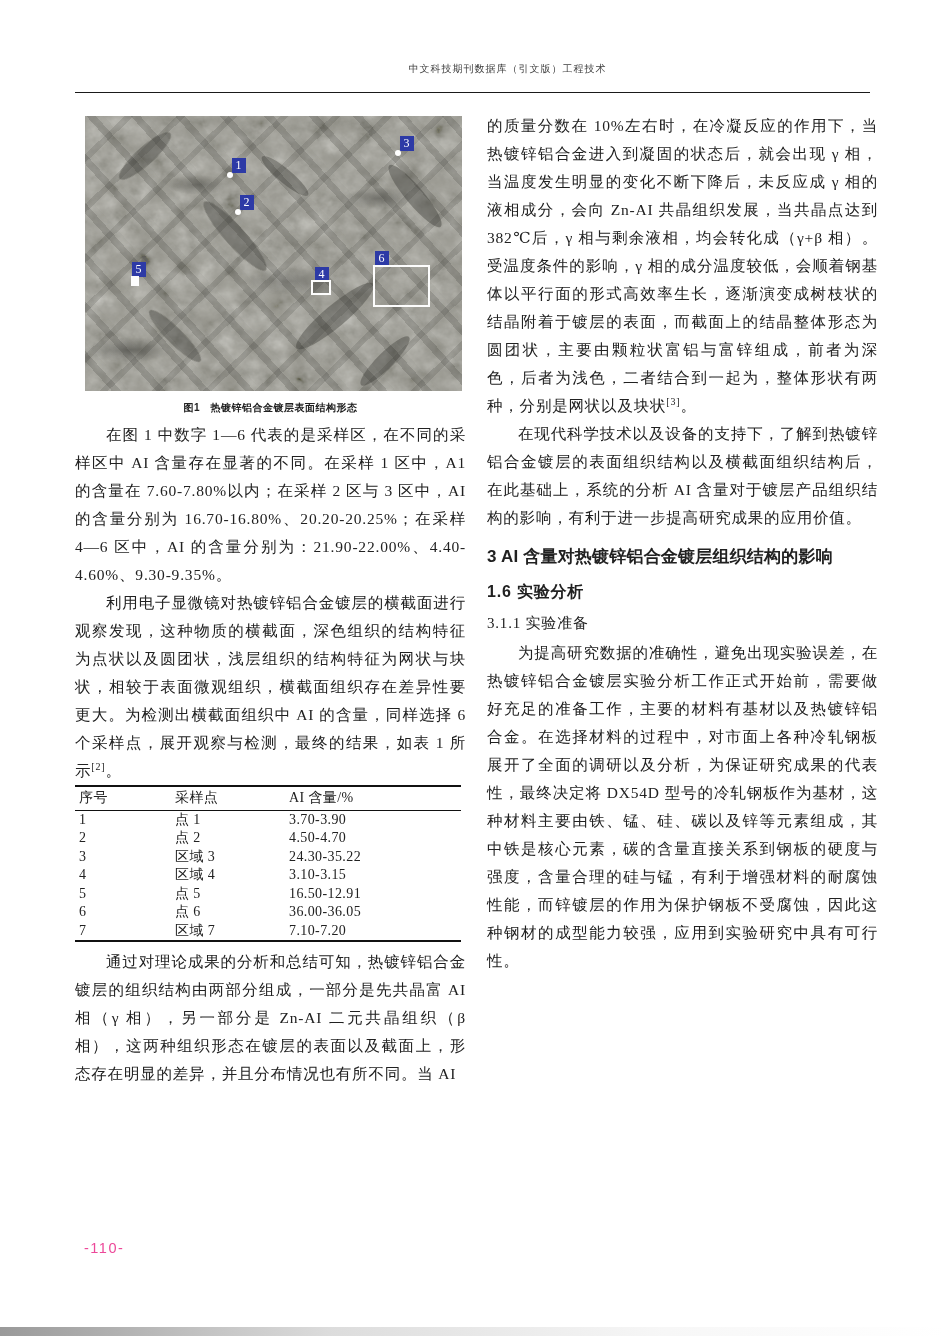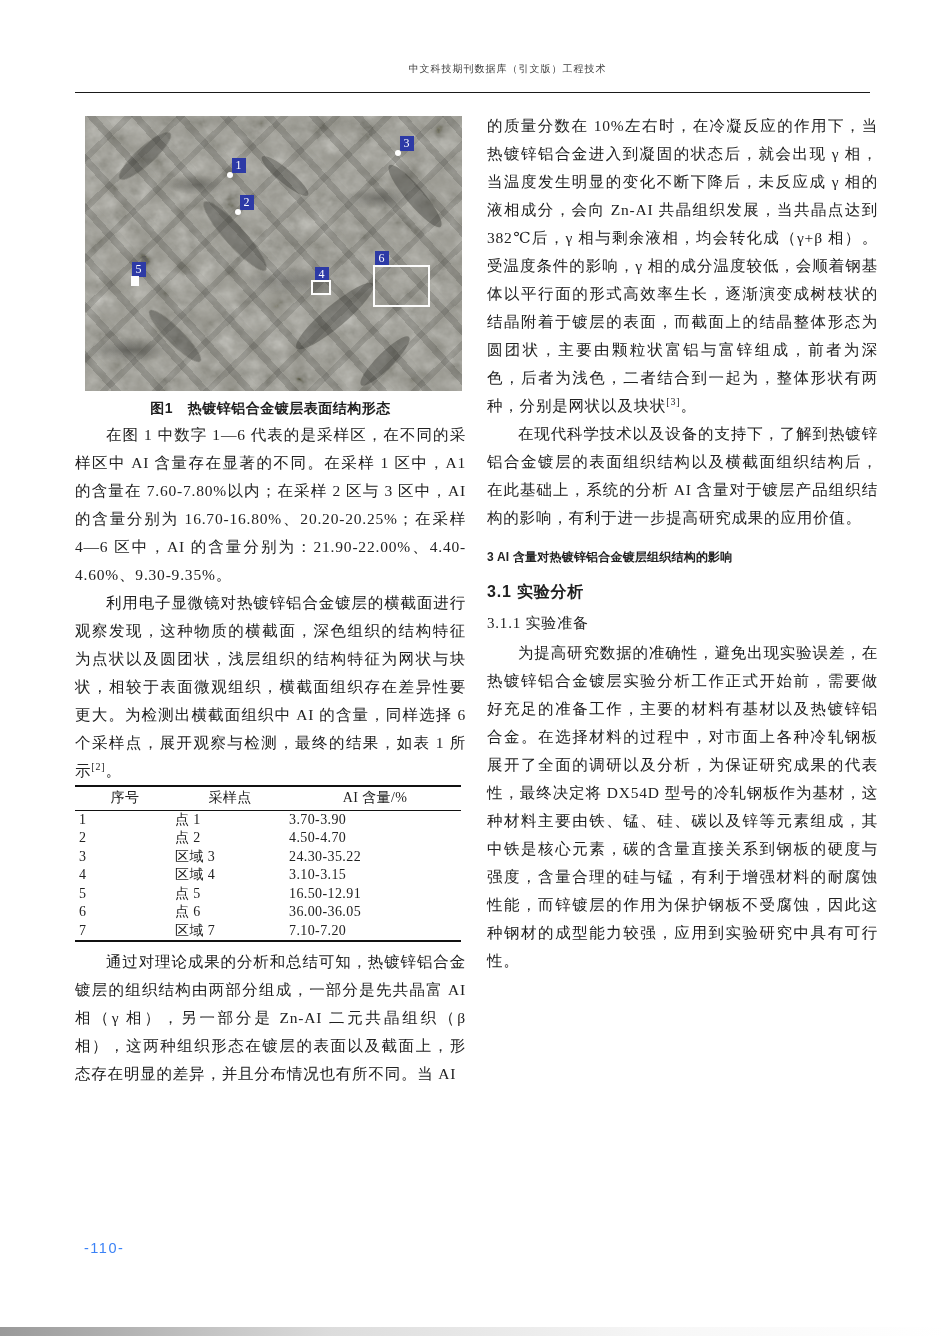--- a/index.html
+++ b/index.html
@@ -50,58 +50,58 @@
     background:#2d3aa6;color:#fff;
     font-family:"Liberation Serif",serif;font-size:12px;line-height:15px;
     text-align:center;z-index:3;
   }
   .fdot{position:absolute;width:6px;height:6px;background:#fff;border-radius:50%;z-index:3;}
   .fbox-small{position:absolute;width:8px;height:10px;background:#fdfdfd;z-index:3;}
   .fbox-mid{position:absolute;width:16px;height:11px;border:2px solid #fdfdfd;background:rgba(30,30,28,.25);z-index:3;}
   .fbox-big{position:absolute;width:53px;height:38px;border:2px solid #fdfdfd;background:transparent;z-index:3;}
   .fig-caption{
     text-align:center;font-family:"Liberation Sans","DejaVu Sans",sans-serif;
-    font-weight:bold;font-size:14px;line-height:22px;margin:6px 0 2px 0;
+    font-weight:bold;font-size:10px;line-height:22px;margin:6px 0 2px 0;
     letter-spacing:0.5px;text-indent:0;
   }
   
   .tbl-title{
     text-align:center;font-family:"Liberation Sans","DejaVu Sans",sans-serif;
     font-weight:bold;font-size:14px;line-height:22px;margin:4px 0 2px 0;
     letter-spacing:0.3px;text-indent:0;
   }
   table.data{
     width:386px;border-collapse:collapse;
     border-top:2px solid #111;border-bottom:2px solid #111;
     font-size:14px;line-height:18.5px;letter-spacing:0.4px;
   }
   table.data th{
-    font-weight:normal;text-align:center;border-bottom:1.2px solid #111;
+    font-weight:normal;text-align:left;border-bottom:1.2px solid #111;
     padding:2px 0 2px 4px;
   }
   table.data td{padding:0 0 0 4px;}
   .c1{width:92px;} .c2{width:110px;} .c3{width:auto;}
   
   .h1{
     font-family:"Liberation Sans","DejaVu Sans",sans-serif;font-weight:bold;
-    font-size:12px;line-height:26px;margin:12px 0 2px 0;text-indent:0;
+    font-size:17px;line-height:26px;margin:12px 0 2px 0;text-indent:0;
     letter-spacing:0.2px;
   }
   .h2{
     font-family:"Liberation Sans","DejaVu Sans",sans-serif;font-weight:bold;
     font-size:16px;line-height:24px;margin:10px 0 2px 0;text-indent:0;
   }
   .h3{
     font-size:15px;line-height:22px;margin:8px 0 5px 0;text-indent:0;
   }
   
   .footer-num{
     position:absolute;left:84px;top:1240px;
     font-family:"Liberation Sans","DejaVu Sans",sans-serif;
-    font-size:14.5px;letter-spacing:1.5px;color:#3b82f6;
+    font-size:14.5px;letter-spacing:1.5px;color:#ec4899;
   }
   .bottom-shade{
     position:absolute;left:0;bottom:0;width:100%;height:9px;
     background:linear-gradient(to right, rgba(70,70,70,.55), rgba(140,140,140,.30) 35%, rgba(200,200,200,.15) 70%, rgba(255,255,255,0));
   }
 </style>
 </head>
 <body>
 
 <div class="page">
@@ -216,21 +216,21 @@
     <p class="indent" style="margin-top:6px">通过对理论成果的分析和总结可知，热镀锌铝合金镀层的组织结构由两部分组成，一部分是先共晶富 AI 相（γ 相），另一部分是 Zn-AI 二元共晶组织（β 相），这两种组织形态在镀层的表面以及截面上，形态存在明显的差异，并且分布情况也有所不同。当 AI</p>
   </div>
 
   <div class="col col-right">
 
     <p><span>的质量分数在 10%左右时，在冷凝反应的作用下，当热镀锌铝合金进入到凝固的状态后，就会出现 γ 相，当温度发生明显的变化不断下降后，未反应成 γ 相的液相成分，会向 Zn-AI 共晶组织发展，当共晶点达到 382℃后，γ 相与剩余液相，均会转化成（γ+β 相）。受温度条件的影响，γ 相的成分温度较低，会顺着钢基体以平行面的形式高效率生长，逐渐演变成树枝状的结晶附着于镀层的表面，而截面上的结晶整体形态为圆团状，主要由颗粒状富铝与富锌组成，前者为深色，后者为浅色，二者结合到一起为，整体形状有两种，分别是网状以及块状</span><span class="sup">[3]</span><span>。</span></p>
 
     <p class="indent">在现代科学技术以及设备的支持下，了解到热镀锌铝合金镀层的表面组织结构以及横截面组织结构后，在此基础上，系统的分析 AI 含量对于镀层产品组织结构的影响，有利于进一步提高研究成果的应用价值。</p>
 
     <div class="h1">3 AI 含量对热镀锌铝合金镀层组织结构的影响</div>
-    <div class="h2">3.1 实验分析</div>
+    <div class="h2">1.6 实验分析</div>
     <div class="h3">3.1.1 实验准备</div>
 
     <p class="indent">为提高研究数据的准确性，避免出现实验误差，在热镀锌铝合金镀层实验分析工作正式开始前，需要做好充足的准备工作，主要的材料有基材以及热镀锌铝合金。在选择材料的过程中，对市面上各种冷轧钢板展开了全面的调研以及分析，为保证研究成果的代表性，最终决定将 DX54D 型号的冷轧钢板作为基材，这种材料主要由铁、锰、硅、碳以及锌等元素组成，其中铁是核心元素，碳的含量直接关系到钢板的硬度与强度，含量合理的硅与锰，有利于增强材料的耐腐蚀性能，而锌镀层的作用为保护钢板不受腐蚀，因此这种钢材的成型能力较强，应用到实验研究中具有可行性。</p>
 
   </div>
 
   <div class="footer-num">-110-</div>
   <div class="bottom-shade"></div>
 </div>
 

